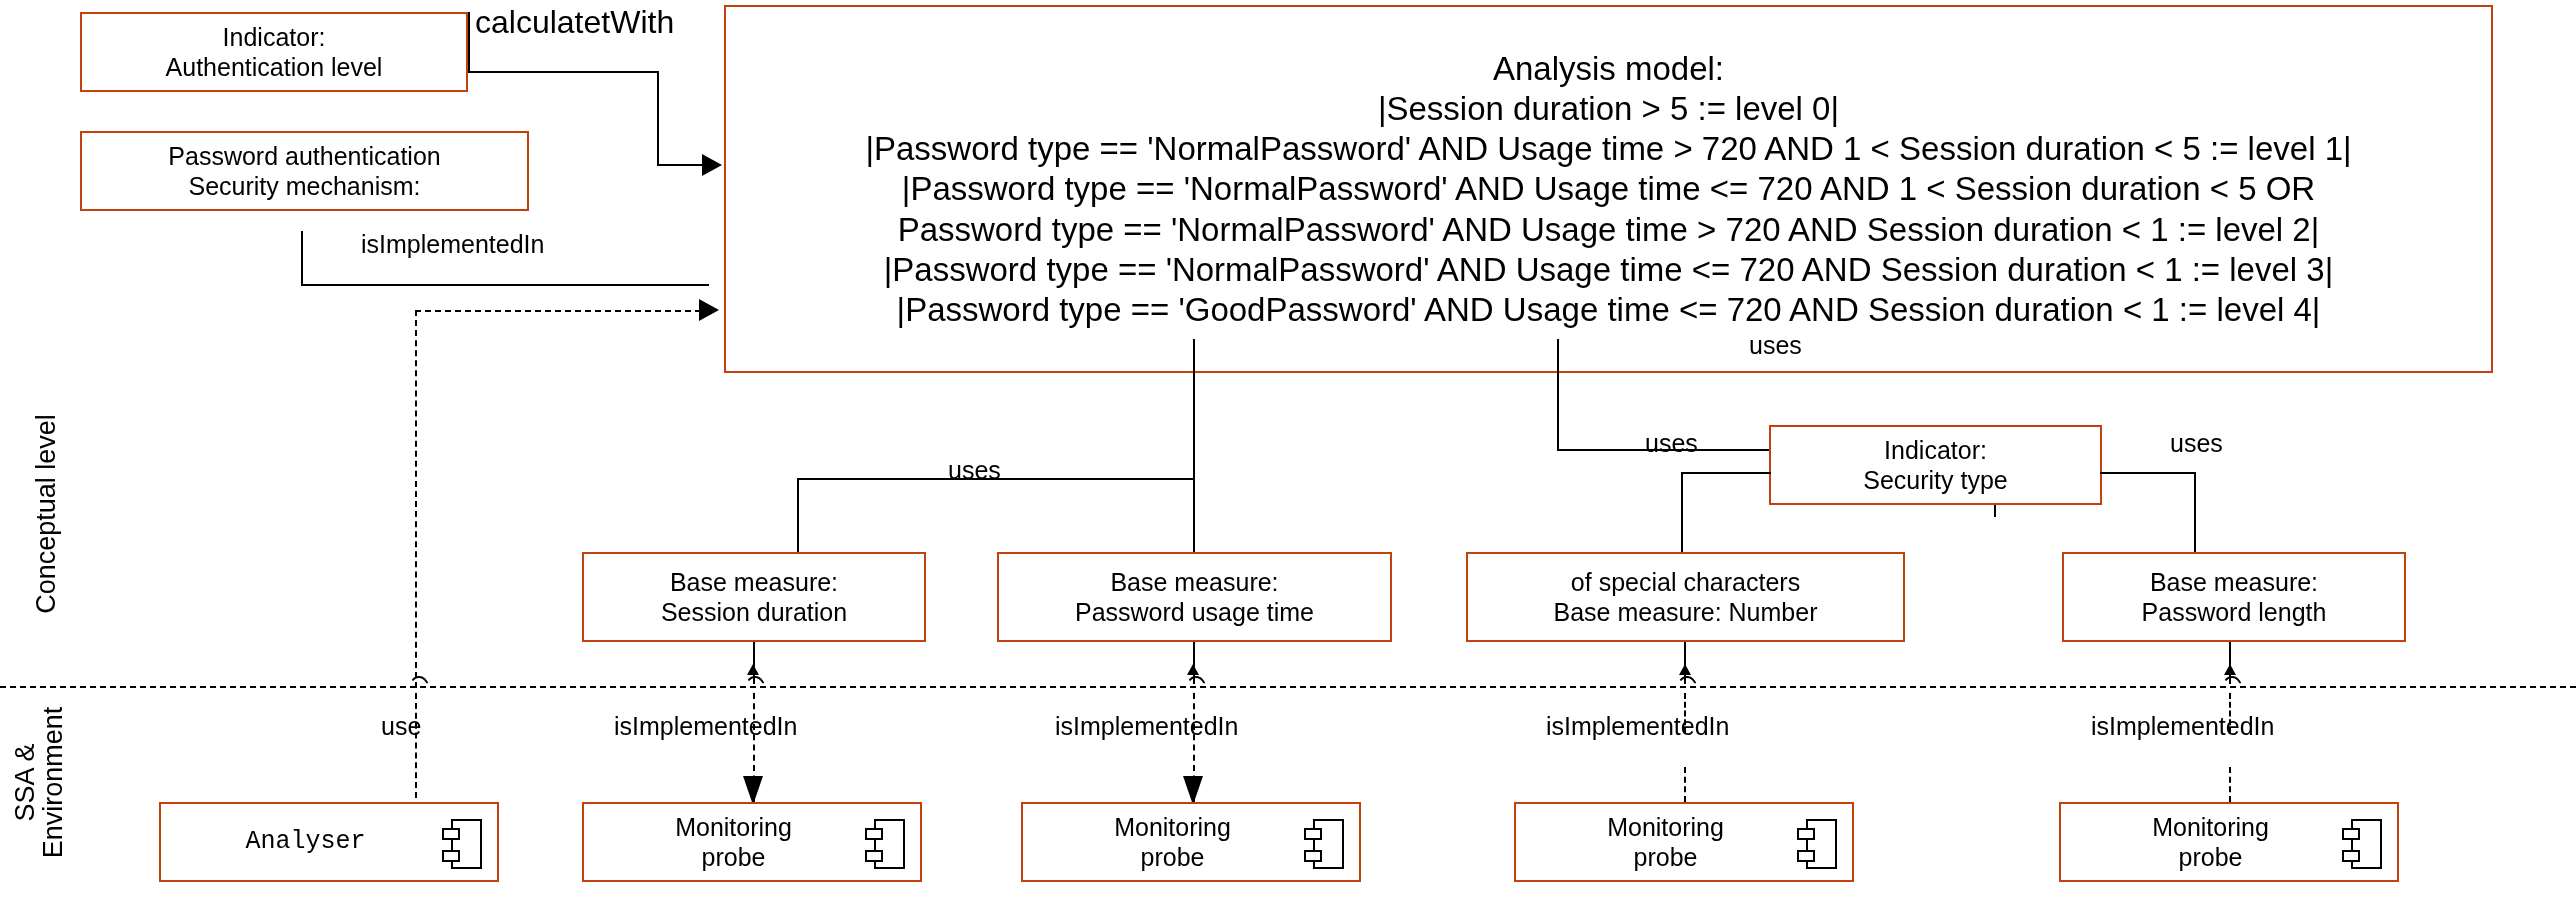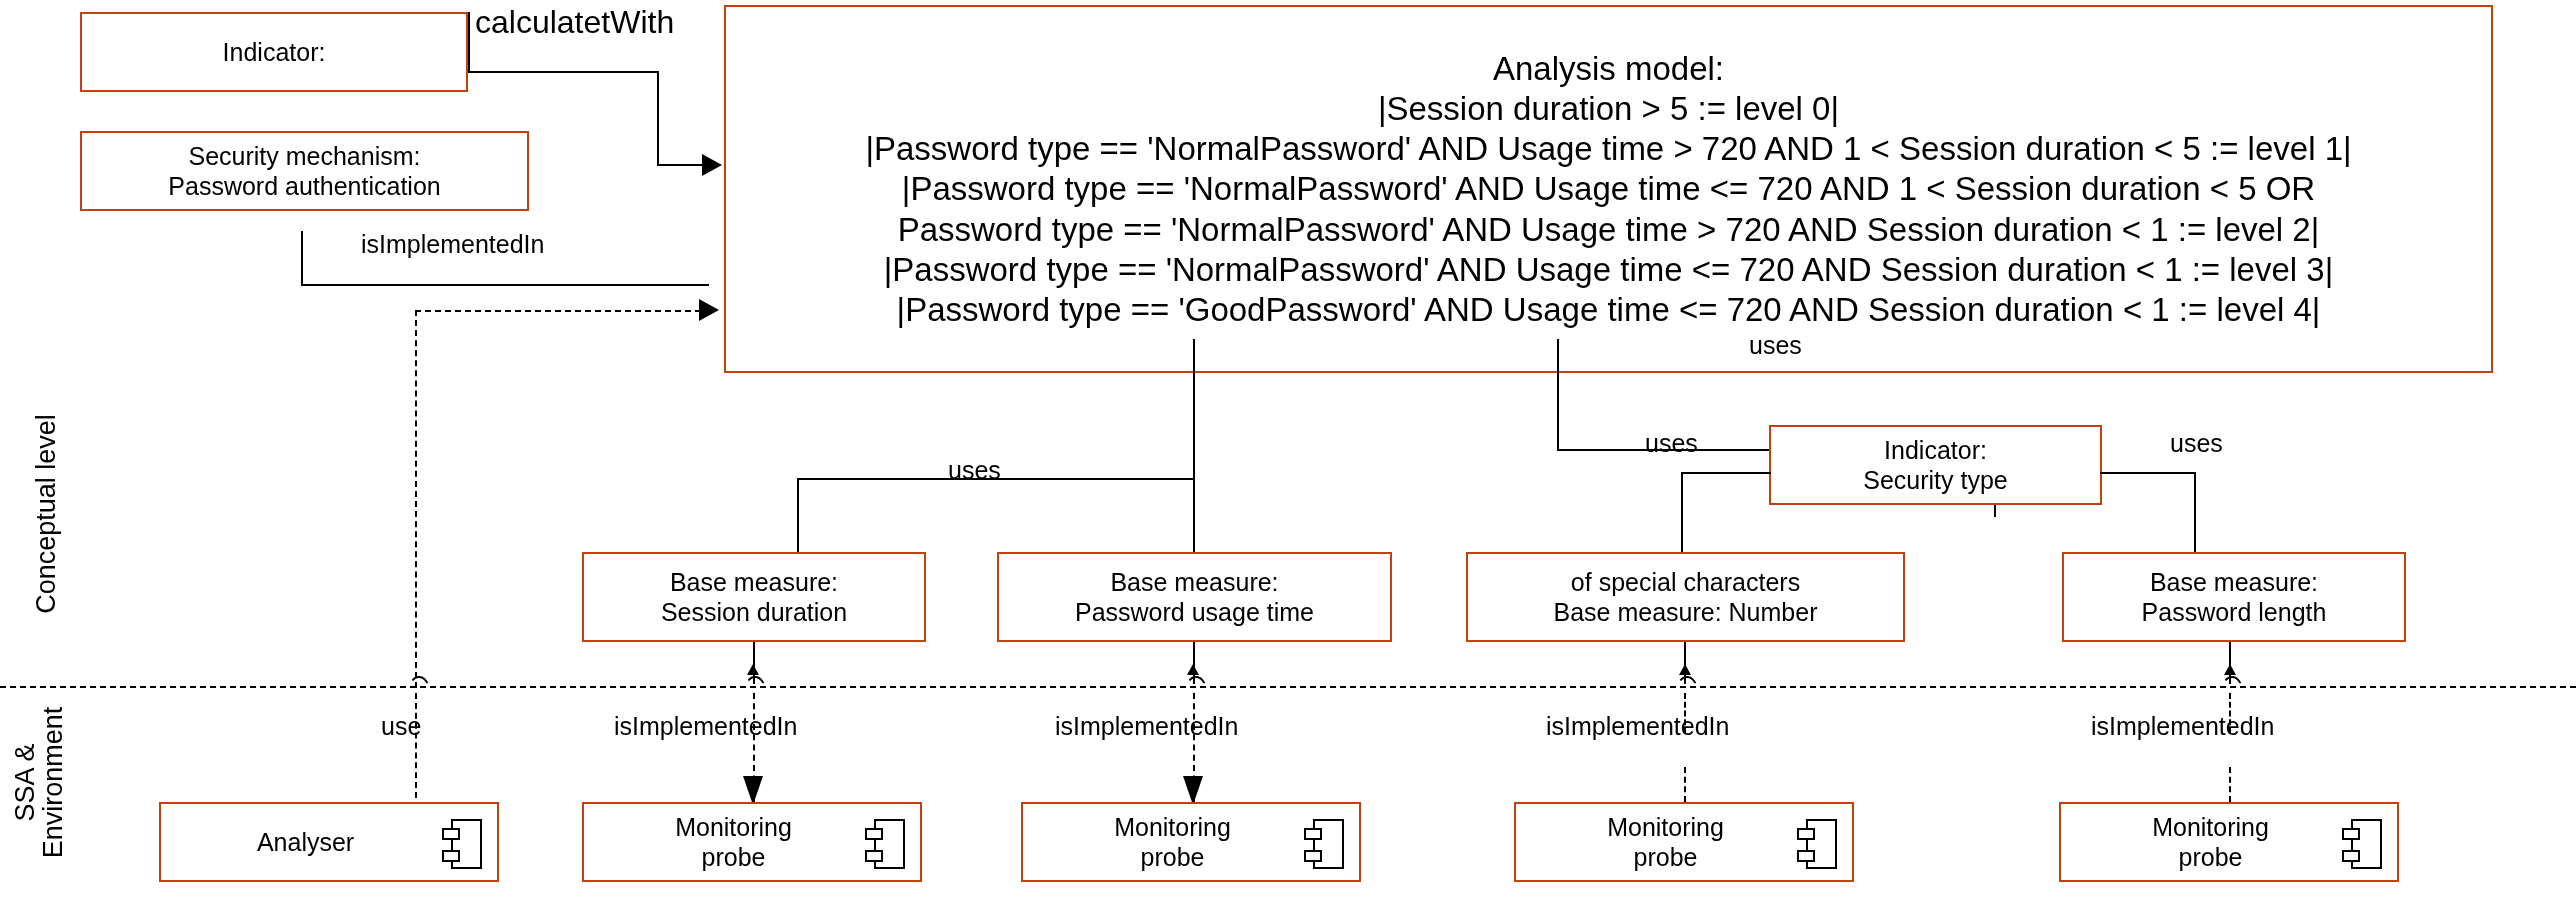--- a/index.html
+++ b/index.html
@@ -56,27 +56,28 @@
 
   <div class="swimlabel" style="left:11px;top:898px;width:231px;font-size:27px;line-height:1.05;white-space:normal;">
     <span>SSA &amp; Environment</span>
   </div>
 
   <div class="dashh" style="left:0px;top:686px;width:2576px;"></div>
 
   <div class="box" style="left:80px;top:12.2px;width:388px;height:80px;font-size:25px;">
     <span class="lines">
       <span class="ln">Indicator:</span>
+      <span class="ln">Authentication level</span>
     </span>
   </div>
 
   <div class="box" style="left:80px;top:131px;width:449px;height:80px;font-size:25px;">
     <span class="lines">
+      <span class="ln">Password authentication</span>
       <span class="ln">Security mechanism:</span>
-      <span class="ln">Password authentication</span>
     </span>
   </div>
 
   <div class="box" style="left:724px;top:5.4px;width:1769px;height:368px;font-size:33px;">
     <span class="lines">
       <span class="ln">Analysis model:</span>
       <span class="ln">|Session duration &gt; 5 := level 0|</span>
       <span class="ln">|Password type == 'NormalPassword' AND Usage time &gt; 720 AND 1 &lt; Session duration &lt; 5 := level 1|</span>
       <span class="ln">|Password type == 'NormalPassword' AND Usage time &lt;= 720 AND 1 &lt; Session duration &lt; 5 OR</span>
       <span class="ln">Password type == 'NormalPassword' AND Usage time &gt; 720 AND Session duration &lt; 1 := level 2|</span>
@@ -202,21 +203,21 @@
   <div class="vline" style="left:2229px;top:642px;height:42px;"></div>
   <div class="uparrow" style="left:2224px;top:664px;"></div>
   <div class="jump" style="left:2221px;top:676px;"></div>
   <div class="dashv" style="left:2229px;top:693px;height:41px;"></div>
   <div class="dashv" style="left:2229px;top:767px;height:35px;"></div>
   <div class="lbl" style="left:2091px;top:713px;font-size:25px;">
     <span>isImplementedIn</span>
   </div>
 
   <div class="box" style="left:159px;top:802px;width:340px;height:80px;font-size:25px;">
-    <span class="lines" style="padding-right:51px;">
+    <span class="lines" style="padding-right:51px;font-family:Liberation Mono, monospace;">
       <span class="ln">Analyser</span>
     </span>
     <span class="comp-icon" style="right:15px;top:15px;">
       <i class="t"></i>
       <i class="b"></i>
     </span>
   </div>
 
   <div class="box" style="left:582px;top:802px;width:340px;height:80px;font-size:25px;">
     <span class="lines" style="padding-right:41px;">

